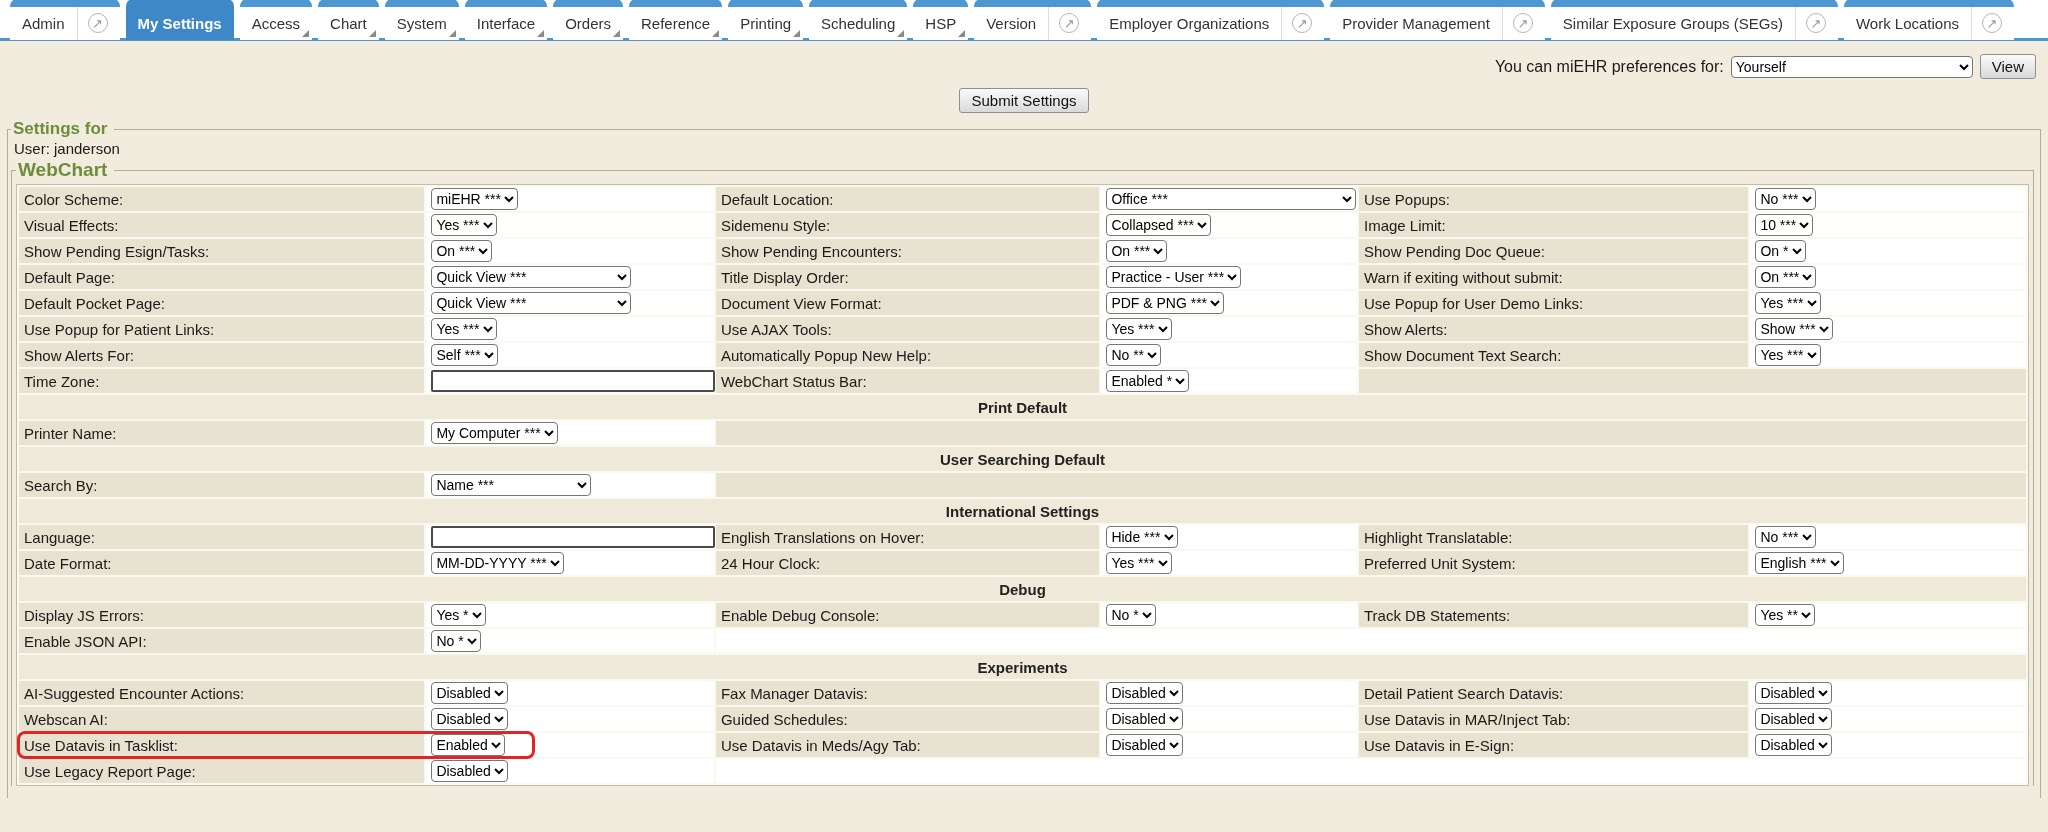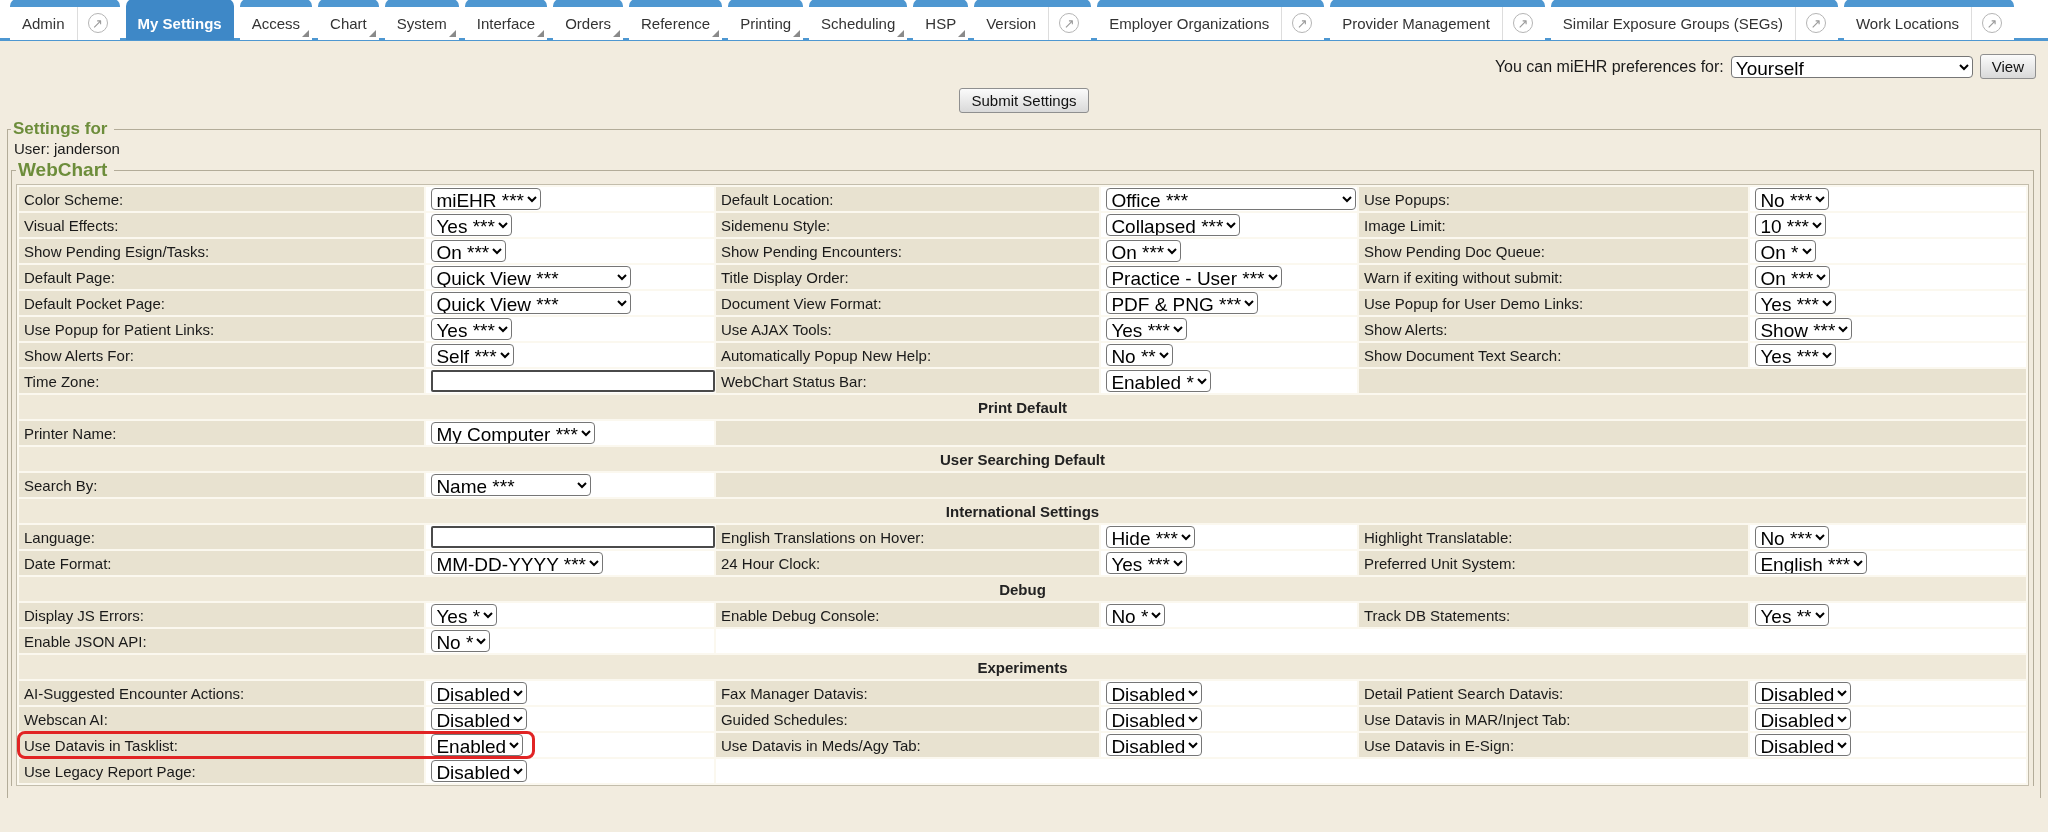--- a/index.html
+++ b/index.html
@@ -58,21 +58,21 @@
     width:100%; border-collapse:separate; border-spacing:2px;
     table-layout:fixed; border:1px solid #c3bdac; background:#fbf8ef;
   }
   td { height:24px; font-size:15px; padding:0 5px; white-space:nowrap; overflow:visible; }
   td.hdr { background:#efe9d9; text-align:center; font-weight:bold; color:#222; }
   td.lbl { background:#e8e2d0; position:relative;margin-top:21px; }
   td.val { background:#ffffff; }
   td.fill-beige { background:#e8e2d0; }
   td.fill-white { background:#ffffff; }
   select {
-    font-family:"Liberation Sans", sans-serif; font-size:19px; height:22px;
+    font-family:"Liberation Sans", sans-serif; font-size:14px; height:22px;
     background:#fff; border:1px solid #767676; border-radius:4px;
   }
   input.cell-input {
     width:284px; height:22px; border:2px solid #4a4a4a; border-radius:2px;
     background:#fff; font-size:14px; padding:0 3px;
     font-family:"Liberation Sans", sans-serif;
   }
   .red-box {
     position:absolute; left:-2px; top:-2px;
     width:518px; height:calc(100% + 4px);

